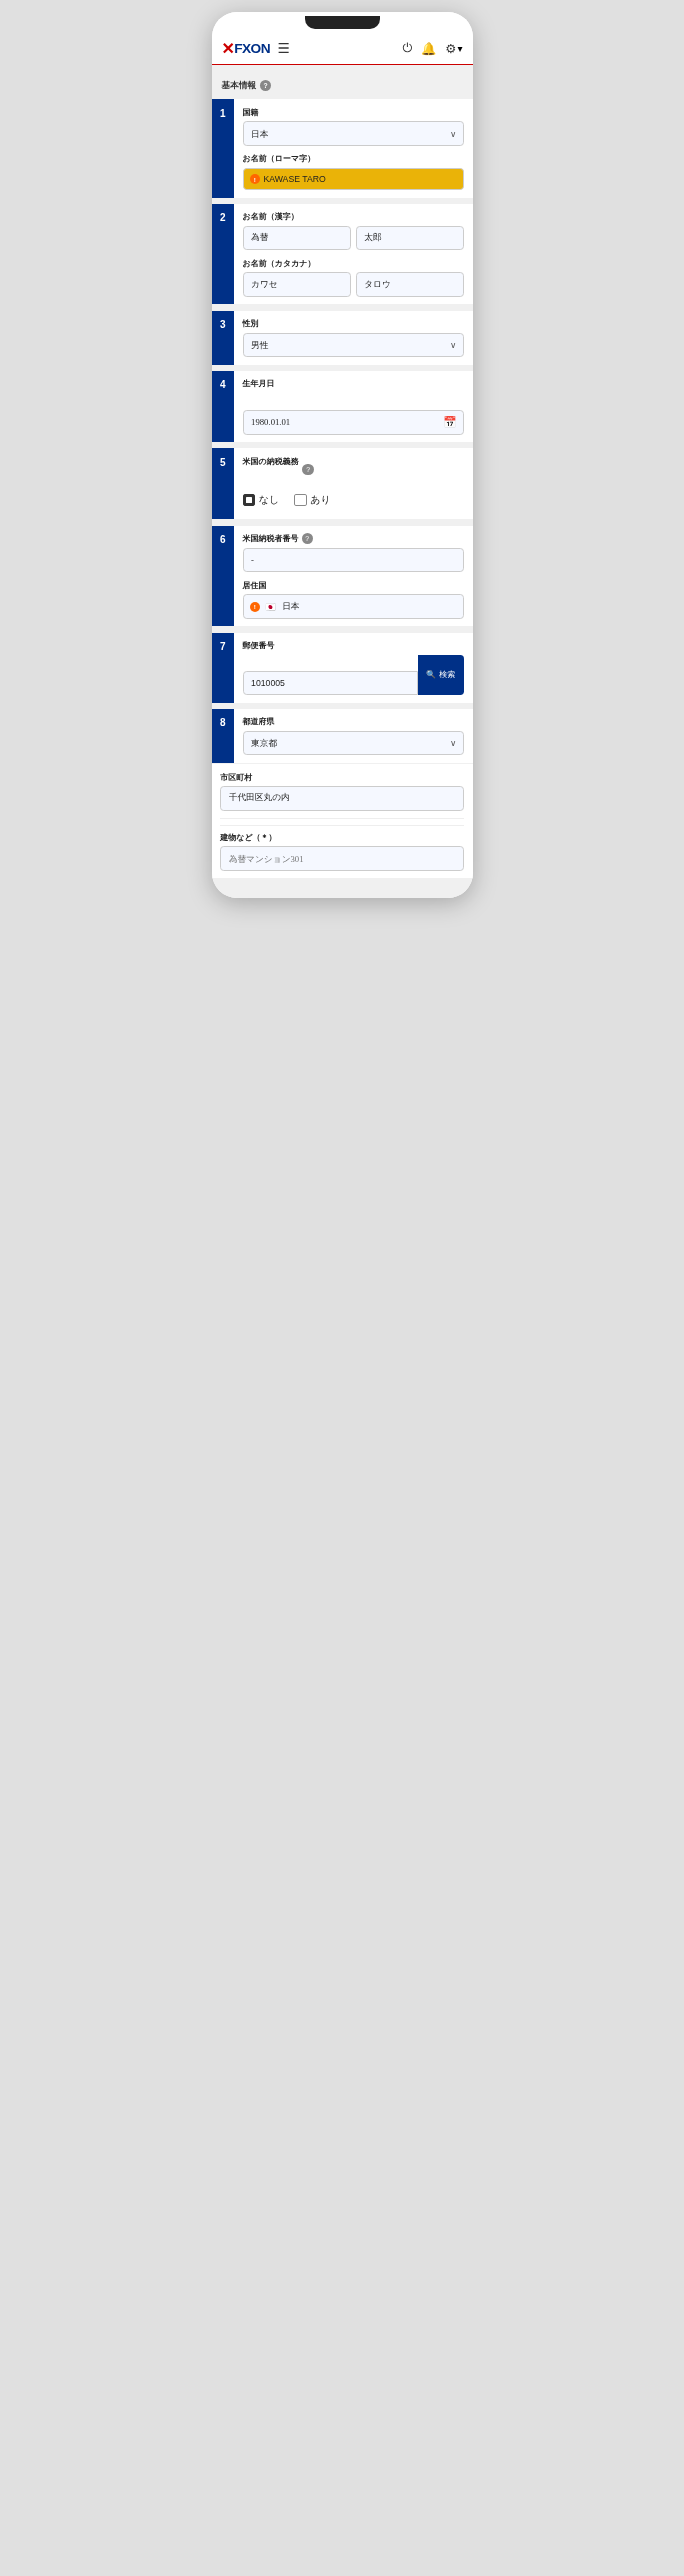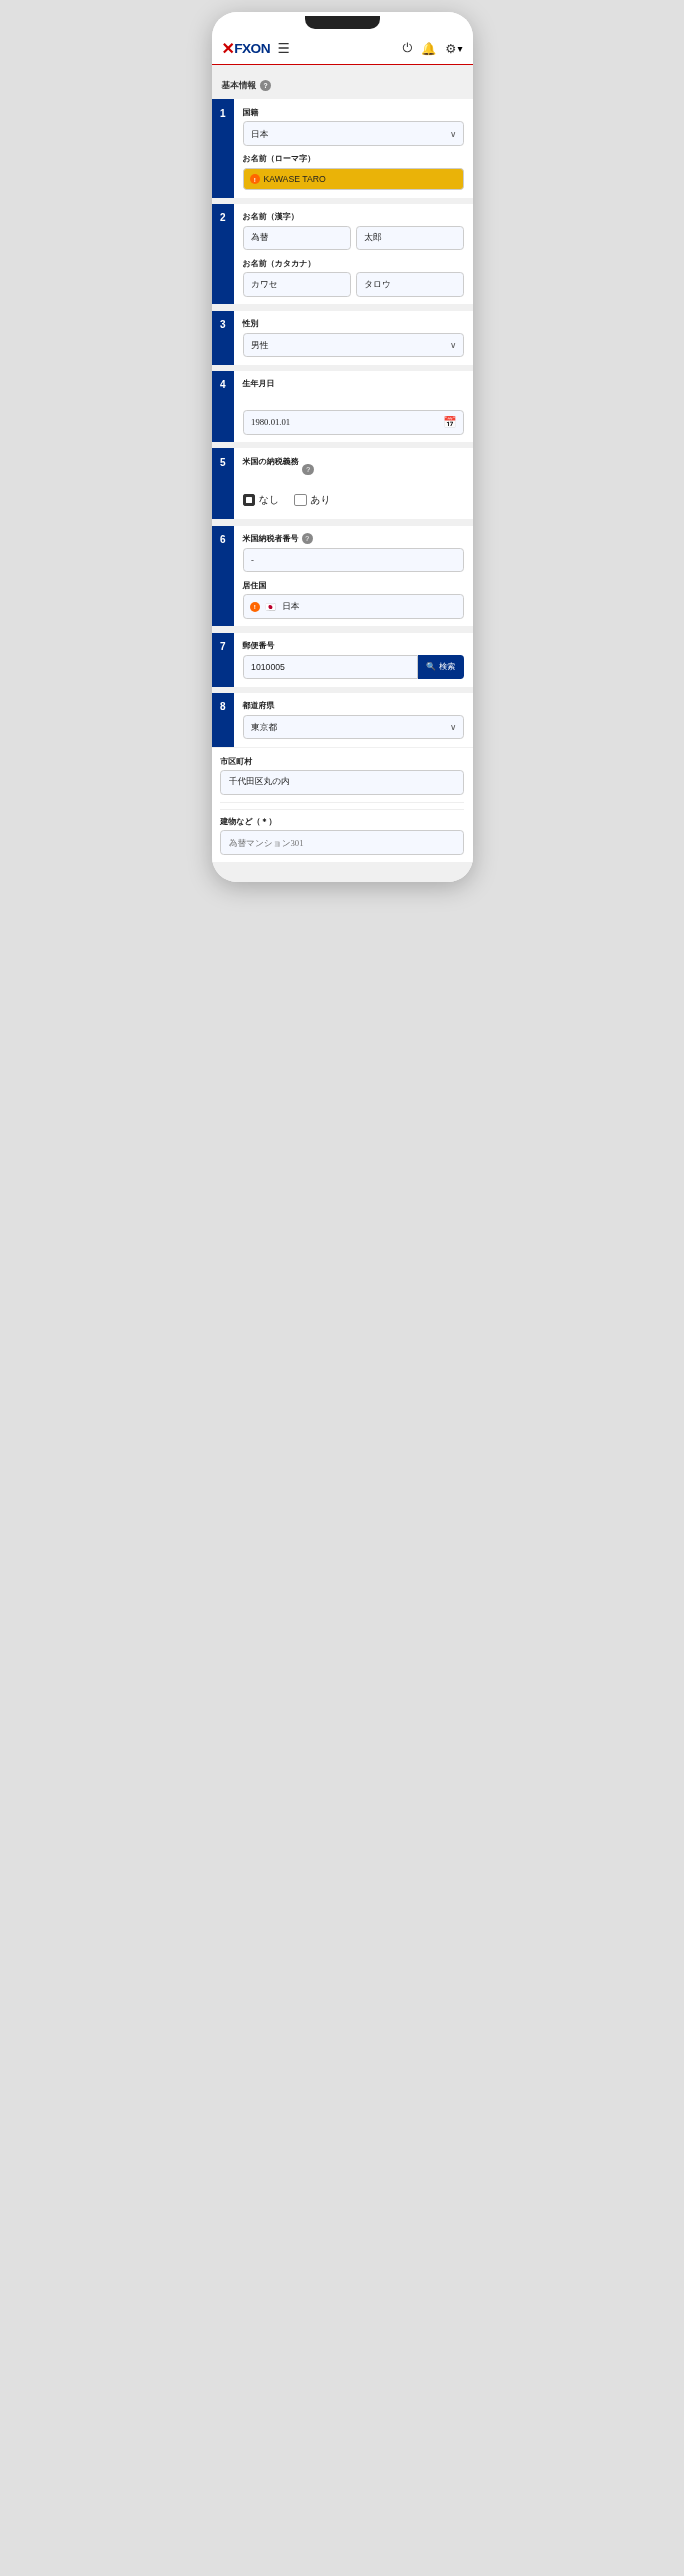--- a/index.html
+++ b/index.html
@@ -343,20 +343,21 @@
 
     .search-input {
       flex: 1;
       border: 0.6px solid #ccc;
       border-radius: 3.7px 0 0 3.7px;
       padding: 6.2px 7.5px;
       font-size: 8.7px;
       background: #f5f8ff;
       color: #222;
       outline: none;
+      margin-top: 16px;
     }
 
     .search-button {
       background: #003087;
       color: #fff;
       border: none;
       border-radius: 0 3.7px 3.7px 0;
       padding: 6.2px 8.7px;
       font-size: 8px;
       cursor: pointer;

